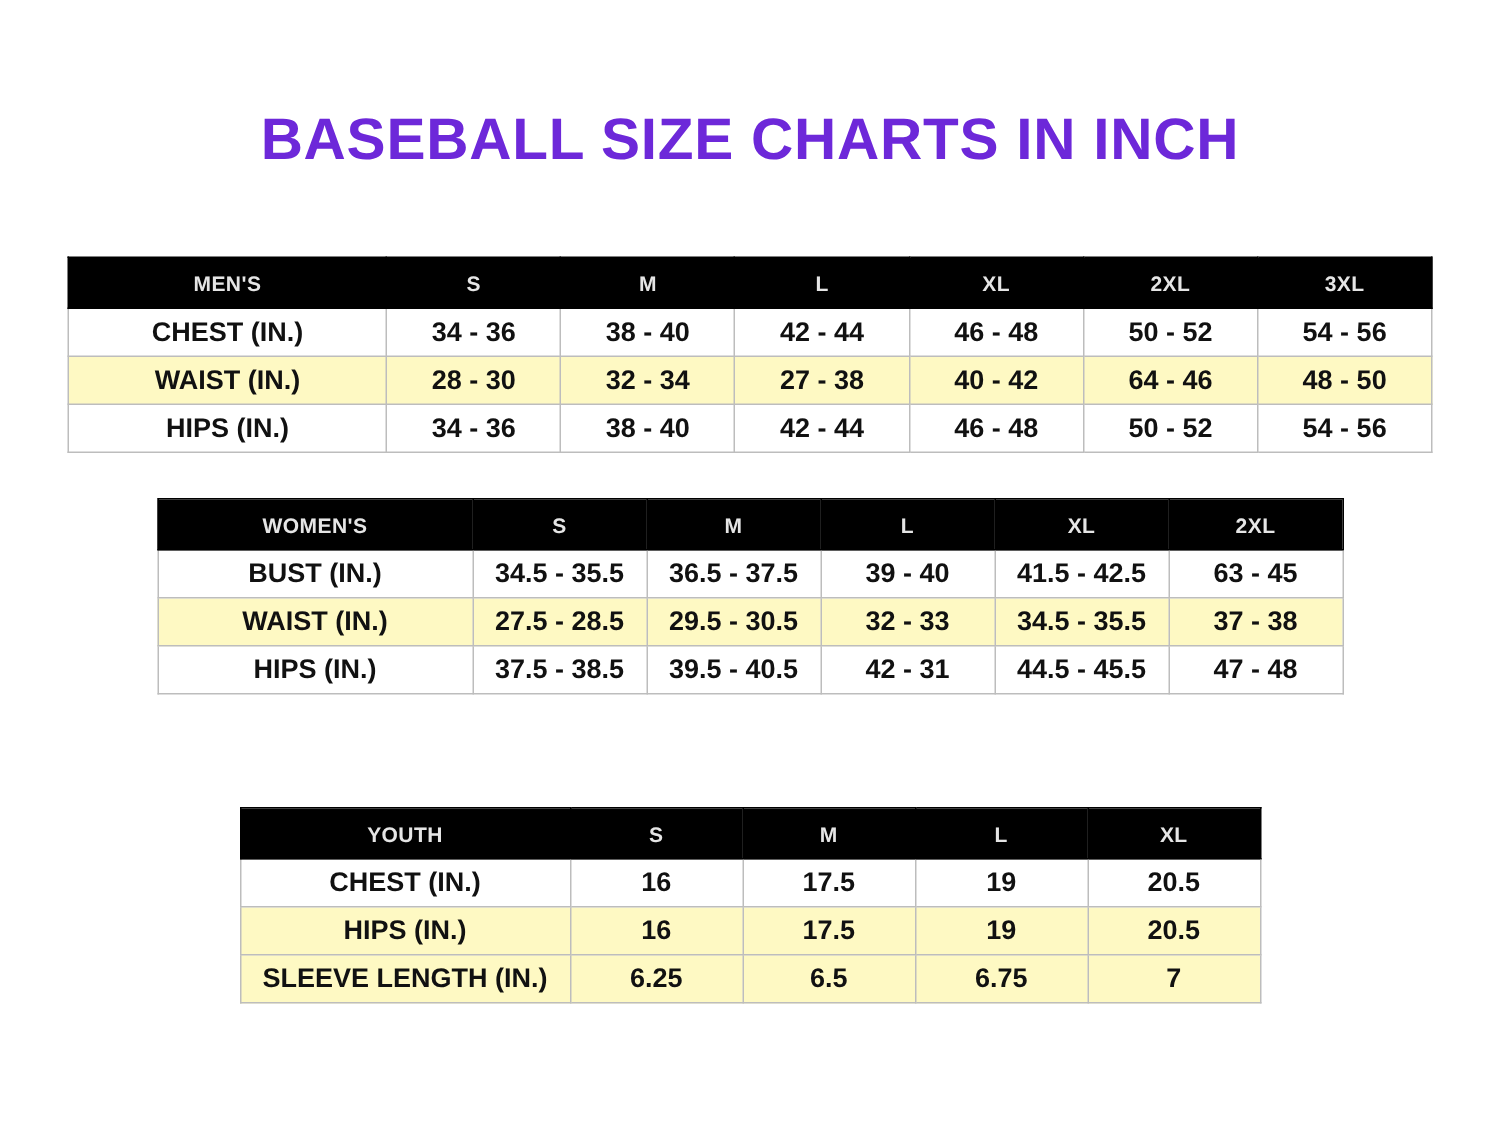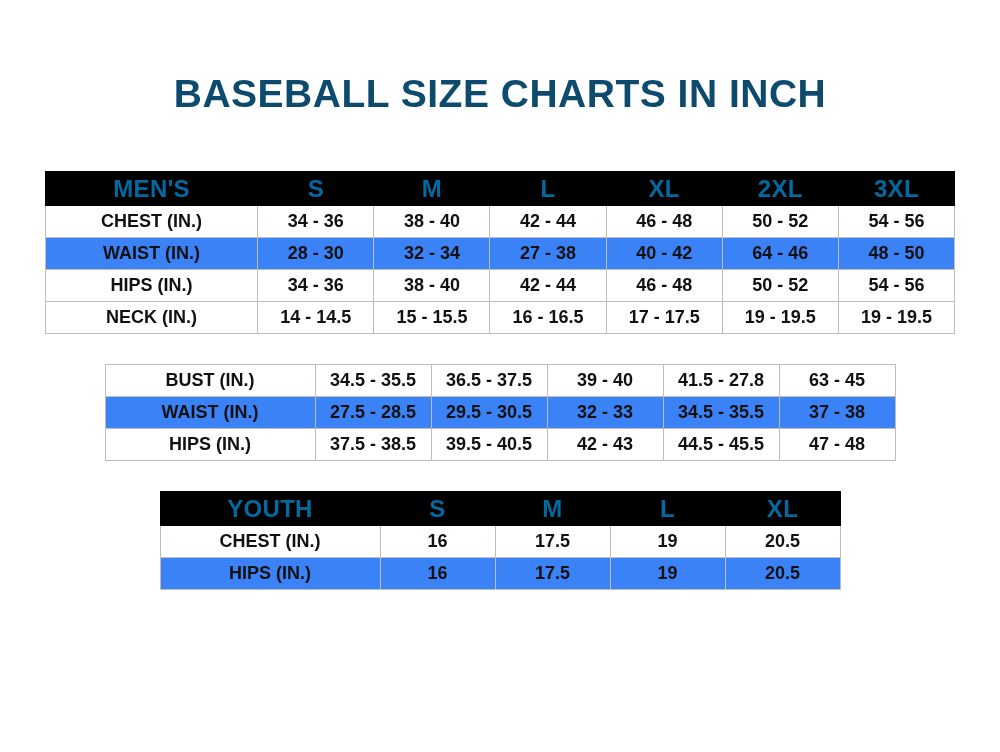--- a/index.html
+++ b/index.html
@@ -18,21 +18,21 @@
     position: relative;
     width: 1000px;
     height: 752px;
     box-sizing: border-box;
   }
   .title {
     text-align: center;
     font-size: 39px;
     font-weight: bold;
     letter-spacing: 0.5px;
-    color: #0c4a6e;
+    color: #6d28d9;
     margin: 0;
     padding-top: 72px;
   }
   .tables {
     padding-top: 55px;
   }
   table.size-table {
     border-collapse: collapse;
     margin: 0 auto;
     table-layout: fixed;
@@ -43,44 +43,44 @@
     font-size: 18px;
     font-weight: bold;
     height: 31px;
     padding: 0 4px;
     background: #ffffff;
     color: #111111;
     white-space: nowrap;
   }
   table.size-table tr.head-row td {
     background: #000000;
-    color: #0369a1;
+    color: #e5e5e5;
     border: 1px solid #000000;
-    font-size: 24px;
+    font-size: 14px;
     letter-spacing: 0.3px;
     height: 33px;
   }
   table.size-table tr.alt td {
-    background: #3b82f6;
+    background: #fef9c3;
   }
   table.size-table td.label {
     text-align: center;
   }
   
   #table-mens { width: 910px; }
   #table-mens col.c-label { width: 212px; }
   #table-mens col.c-size  { width: 116px; }
 
   
   #table-womens { width: 790px; }
   #table-womens col.c-label { width: 210px; }
   #table-womens col.c-size  { width: 116px; }
 
   
-  #table-youth { width: 680px; }
+  #table-youth { width: 680px; margin-top: 45px; }
   #table-youth col.c-label { width: 220px; }
   #table-youth col.c-size  { width: 115px; }
 
   .table-gap { height: 30px; }
 </style>
 </head>
 <body>
 
 <div class="page">
 
@@ -128,65 +128,64 @@
         </tr>
         <tr>
           <td class="label">HIPS (IN.)</td>
           <td>34 - 36</td>
           <td>38 - 40</td>
           <td>42 - 44</td>
           <td>46 - 48</td>
           <td>50 - 52</td>
           <td>54 - 56</td>
         </tr>
-        <tr>
-          <td class="label">NECK (IN.)</td>
-          <td>14 - 14.5</td>
-          <td>15 - 15.5</td>
-          <td>16 - 16.5</td>
-          <td>17 - 17.5</td>
-          <td>19 - 19.5</td>
-          <td>19 - 19.5</td>
-        </tr>
       </tbody>
     </table>
 
     <div class="table-gap"></div>
 
     <table class="size-table" id="table-womens">
       <colgroup>
         <col class="c-label">
           <col class="c-size">
           <col class="c-size">
           <col class="c-size">
           <col class="c-size">
           <col class="c-size">
       </colgroup>
       <tbody>
+        <tr class="head-row">
+          <td class="label">WOMEN'S</td>
+          <td>S</td>
+          <td>M</td>
+          <td>L</td>
+          <td>XL</td>
+          <td>2XL</td>
+        </tr>
         <tr>
           <td class="label">BUST (IN.)</td>
           <td>34.5 - 35.5</td>
           <td>36.5 - 37.5</td>
           <td>39 - 40</td>
-          <td>41.5 - 27.8</td>
+          <td>41.5 - 42.5</td>
           <td>63 - 45</td>
         </tr>
         <tr class="alt">
           <td class="label">WAIST (IN.)</td>
           <td>27.5 - 28.5</td>
           <td>29.5 - 30.5</td>
           <td>32 - 33</td>
           <td>34.5 - 35.5</td>
           <td>37 - 38</td>
         </tr>
         <tr>
           <td class="label">HIPS (IN.)</td>
           <td>37.5 - 38.5</td>
           <td>39.5 - 40.5</td>
-          <td>42 - 43</td>
+          <td>42 - 31</td>
           <td>44.5 - 45.5</td>
           <td>47 - 48</td>
         </tr>
       </tbody>
     </table>
 
     <div class="table-gap"></div>
 
     <table class="size-table" id="table-youth">
       <colgroup>
@@ -211,17 +210,24 @@
           <td>19</td>
           <td>20.5</td>
         </tr>
         <tr class="alt">
           <td class="label">HIPS (IN.)</td>
           <td>16</td>
           <td>17.5</td>
           <td>19</td>
           <td>20.5</td>
         </tr>
+        <tr class="alt">
+          <td class="label">SLEEVE LENGTH (IN.)</td>
+          <td>6.25</td>
+          <td>6.5</td>
+          <td>6.75</td>
+          <td>7</td>
+        </tr>
       </tbody>
     </table>
 
   </div>
 </div>
 
 </body></html>

